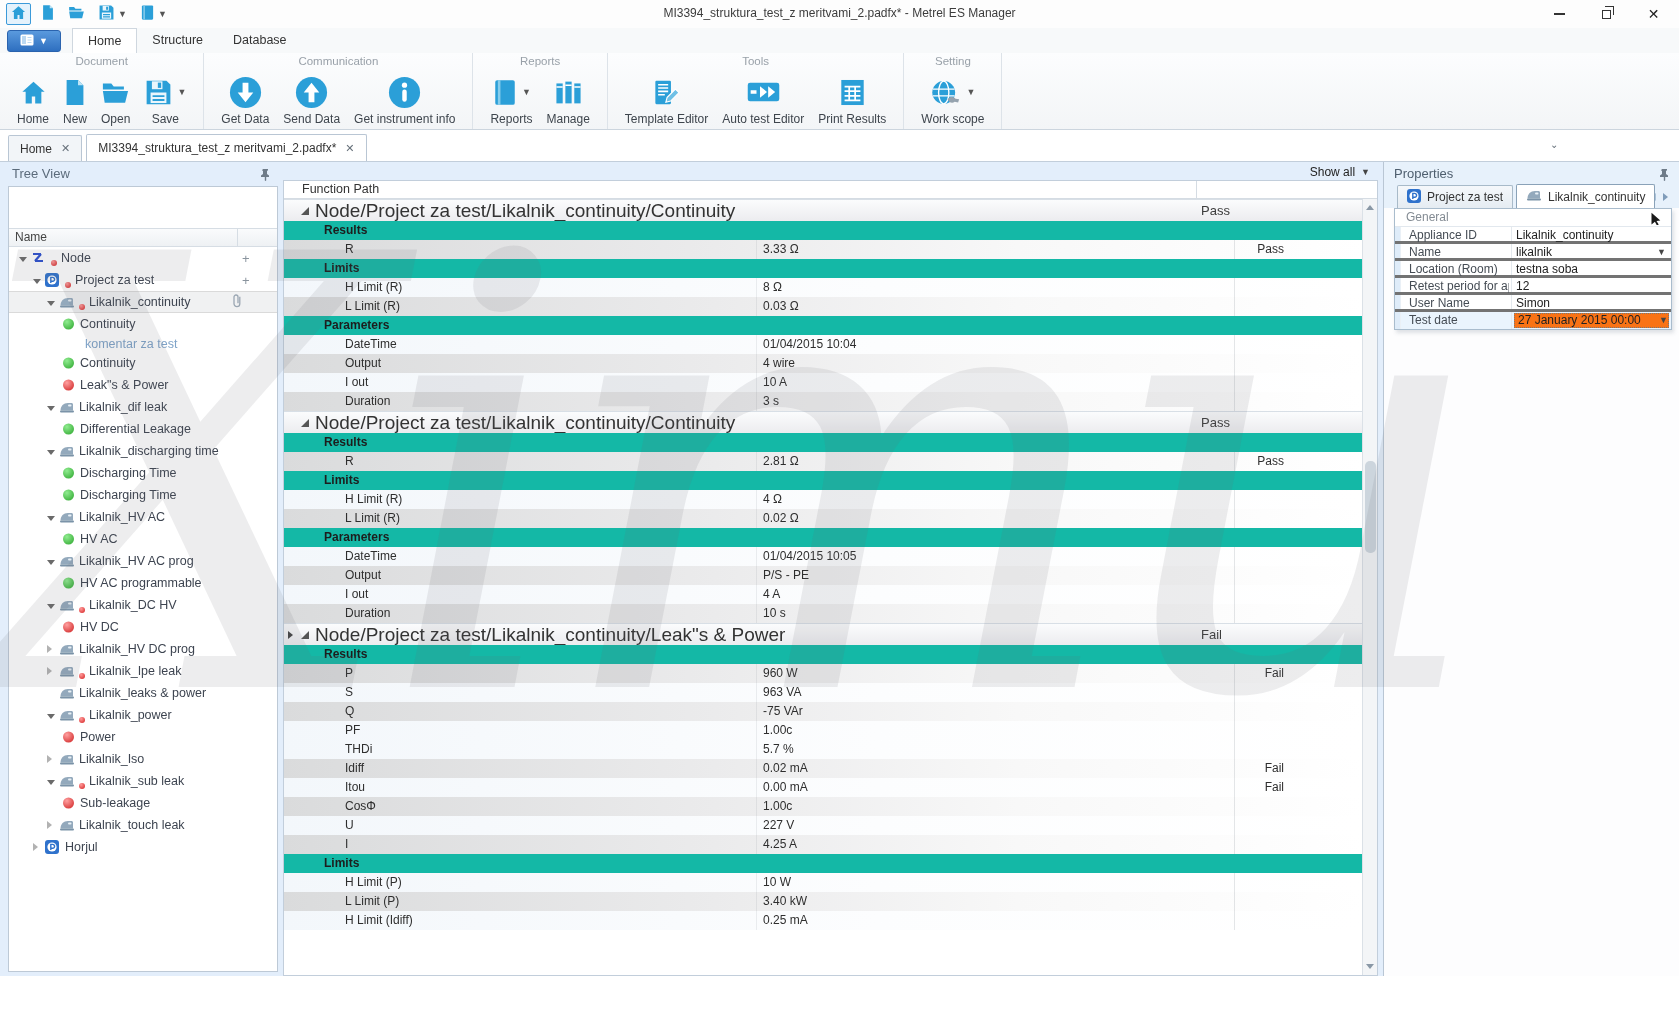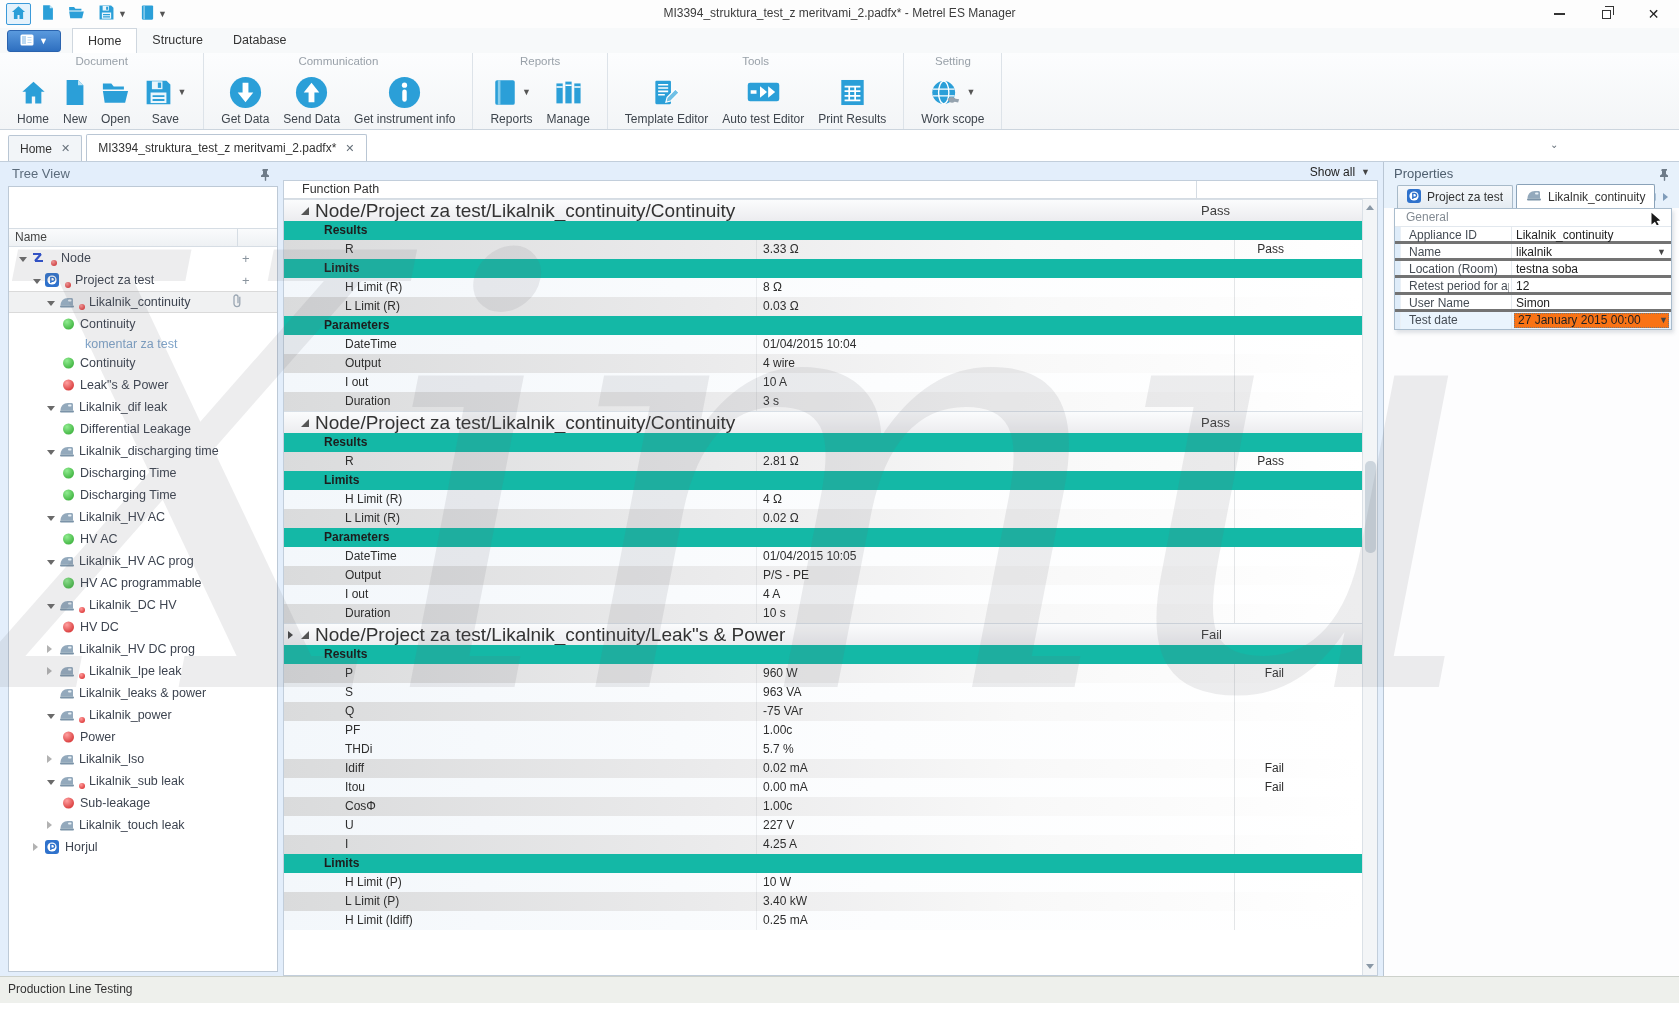--- a/index.html
+++ b/index.html
@@ -889,18 +889,15 @@
               <span class="plabel">Test date</span>
               <span class="pval">27 January 2015 00:00</span>
               <span class="pdrop">▼</span>
             </div>
           </div>
       </div>
     </div>
 
   </div>
 
-  <div class="statusbar">
-    <span>Production Line Testing</span>
-  </div>
 
   <div class="watermark">Ximu</div>
 </div>
 
 </body></html>

